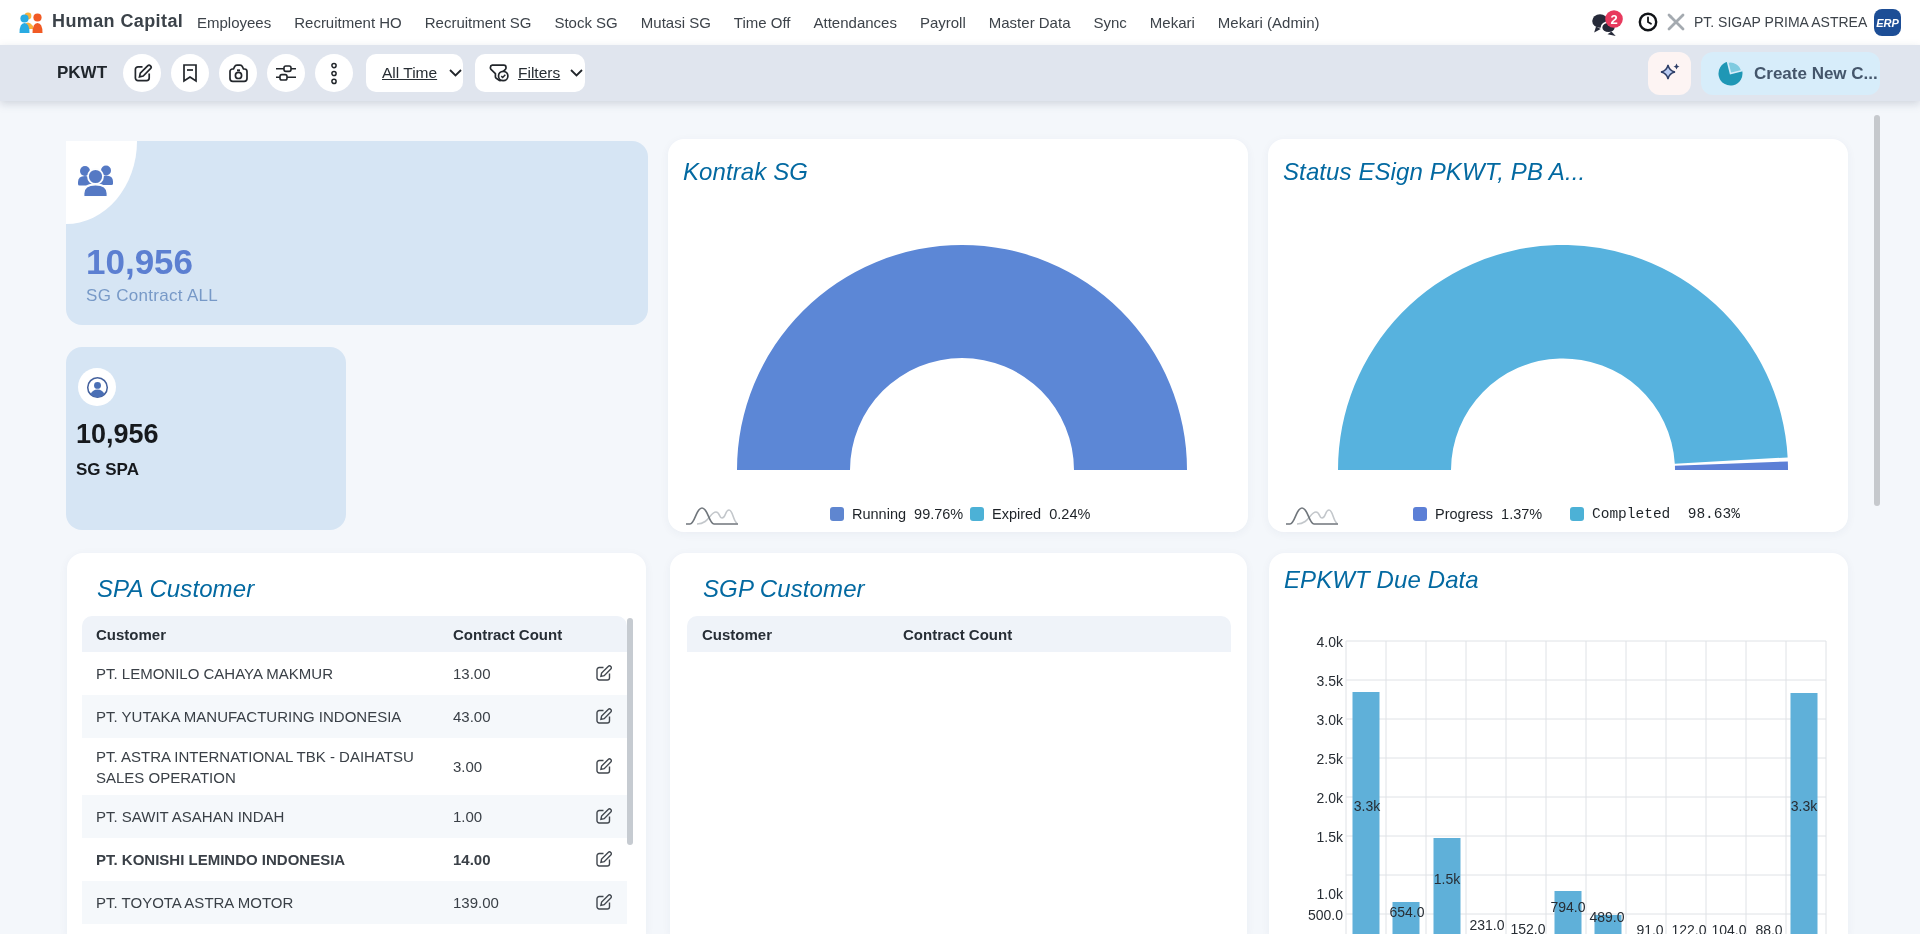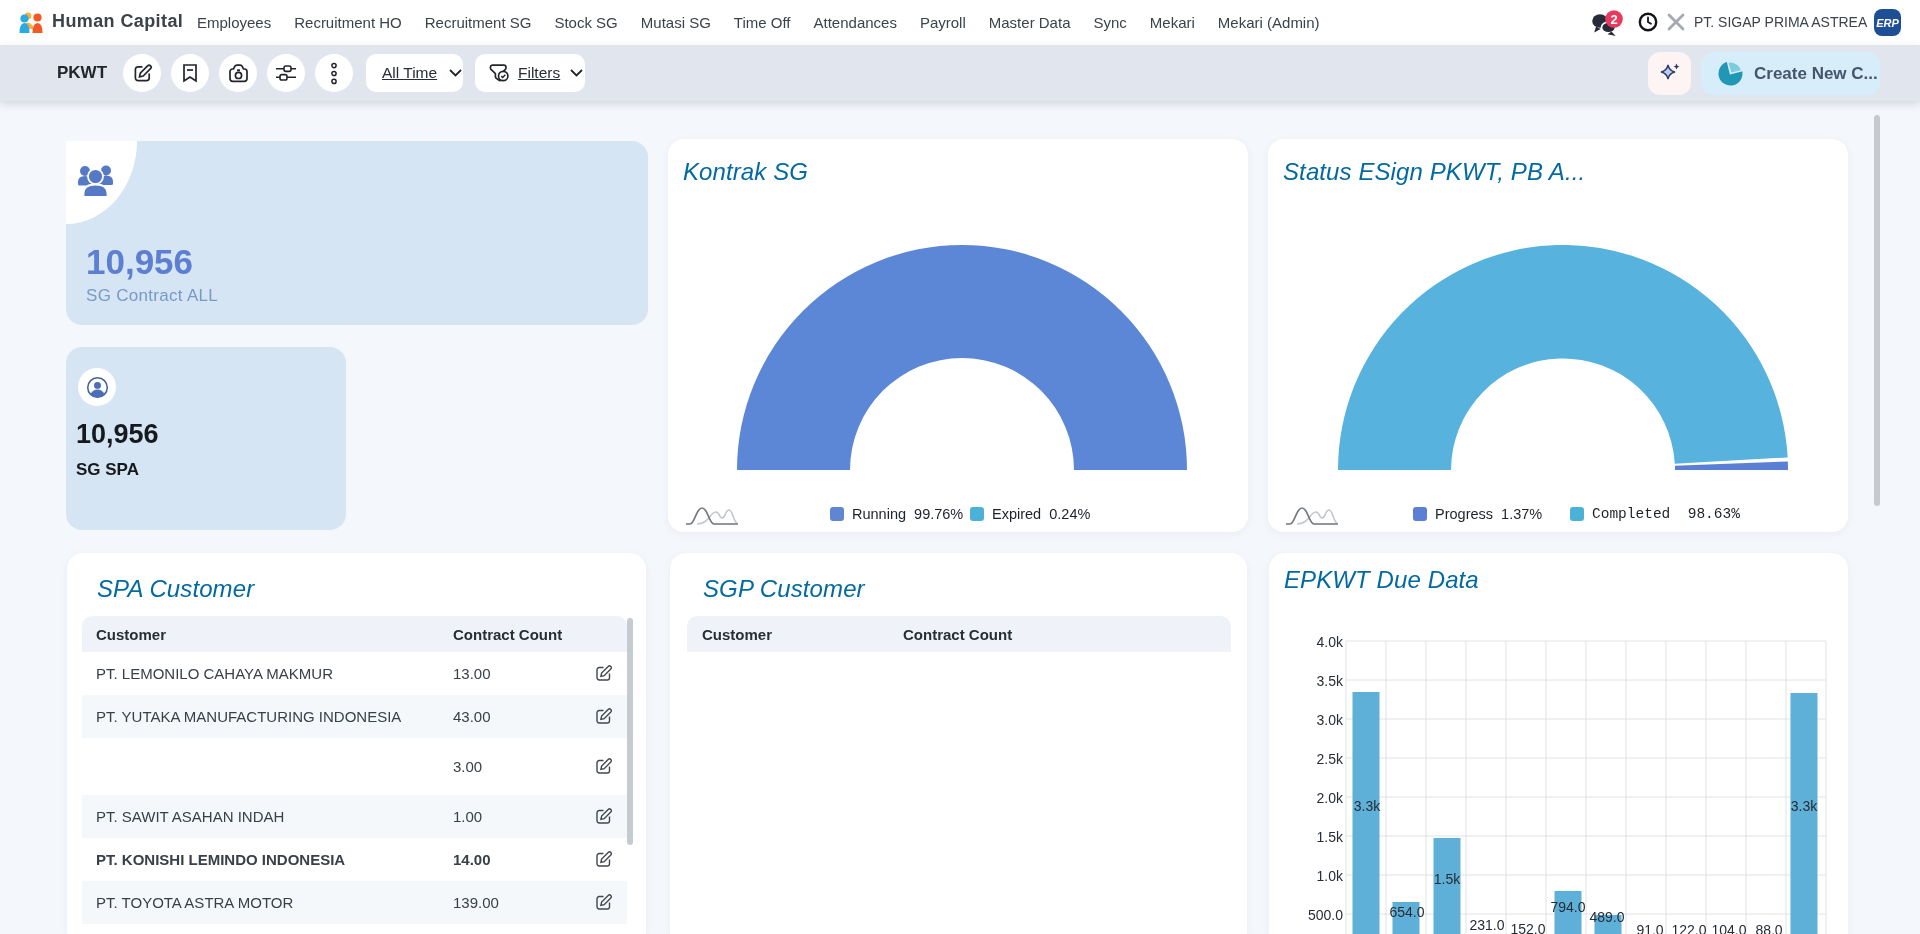--- a/index.html
+++ b/index.html
@@ -216,20 +216,21 @@
   </div>
 <div class="trow alt" style="left:82px;top:695px;width:545px;height:43px;">
     <span style="margin-left:14px;">PT. YUTAKA MANUFACTURING INDONESIA</span>
     <span style="position:absolute;left:371px;">43.00</span>
     <svg style="position:absolute;left:512px;" width="19" height="19" viewBox="0 0 19 19" fill="none" stroke="#41474e" stroke-width="1.4">
       <path d="M9.5 3.5 H5.2 A2.2 2.2 0 0 0 3 5.7 v8.1 a2.2 2.2 0 0 0 2.2 2.2 h8.1 a2.2 2.2 0 0 0 2.2 -2.2 V9.5"></path>
       <path d="M14.2 2.5 a1.8 1.8 0 0 1 2.6 2.6 L10.2 11.7 l-3.3 0.7 l0.7 -3.3 z"></path>
     </svg>
   </div>
 <div class="trow" style="left:82px;top:738px;width:545px;height:57px;">
+    <span style="margin-left:14px;width:335px;line-height:1.4;">PT. ASTRA INTERNATIONAL TBK - DAIHATSU SALES OPERATION</span>
     <span style="position:absolute;left:371px;">3.00</span>
     <svg style="position:absolute;left:512px;" width="19" height="19" viewBox="0 0 19 19" fill="none" stroke="#41474e" stroke-width="1.4">
       <path d="M9.5 3.5 H5.2 A2.2 2.2 0 0 0 3 5.7 v8.1 a2.2 2.2 0 0 0 2.2 2.2 h8.1 a2.2 2.2 0 0 0 2.2 -2.2 V9.5"></path>
       <path d="M14.2 2.5 a1.8 1.8 0 0 1 2.6 2.6 L10.2 11.7 l-3.3 0.7 l0.7 -3.3 z"></path>
     </svg>
   </div>
 <div class="trow alt" style="left:82px;top:795px;width:545px;height:43px;">
     <span style="margin-left:14px;">PT. SAWIT ASAHAN INDAH</span>
     <span style="position:absolute;left:371px;">1.00</span>
     <svg style="position:absolute;left:512px;" width="19" height="19" viewBox="0 0 19 19" fill="none" stroke="#41474e" stroke-width="1.4">
@@ -279,21 +280,21 @@
     <rect x="325.5" y="362" width="27" height="19"></rect>
     <rect x="521.5" y="140" width="27" height="241"></rect>
   </g>
 </svg>
 <div class="axlab" style="left:1303px;top:634px;">4.0k</div>
 <div class="axlab" style="left:1303px;top:673px;">3.5k</div>
 <div class="axlab" style="left:1303px;top:712px;">3.0k</div>
 <div class="axlab" style="left:1303px;top:751px;">2.5k</div>
 <div class="axlab" style="left:1303px;top:790px;">2.0k</div>
 <div class="axlab" style="left:1303px;top:829px;">1.5k</div>
-<div class="axlab" style="left:1303px;top:868px;">1.0k</div>
+<div class="axlab" style="left:1303px;top:886px;">1.0k</div>
 <div class="axlab" style="left:1303px;top:907px;">500.0</div>
 <div class="barlab" style="left:1337px;top:798px;">3.3k</div>
 <div class="barlab" style="left:1377px;top:904px;">654.0</div>
 <div class="barlab" style="left:1417px;top:871px;">1.5k</div>
 <div class="barlab" style="left:1457px;top:917px;">231.0</div>
 <div class="barlab" style="left:1498px;top:921px;">152.0</div>
 <div class="barlab" style="left:1538px;top:899px;">794.0</div>
 <div class="barlab" style="left:1577px;top:909px;">489.0</div>
 <div class="barlab" style="left:1620px;top:922px;">91.0</div>
 <div class="barlab" style="left:1659px;top:922px;">122.0</div>

